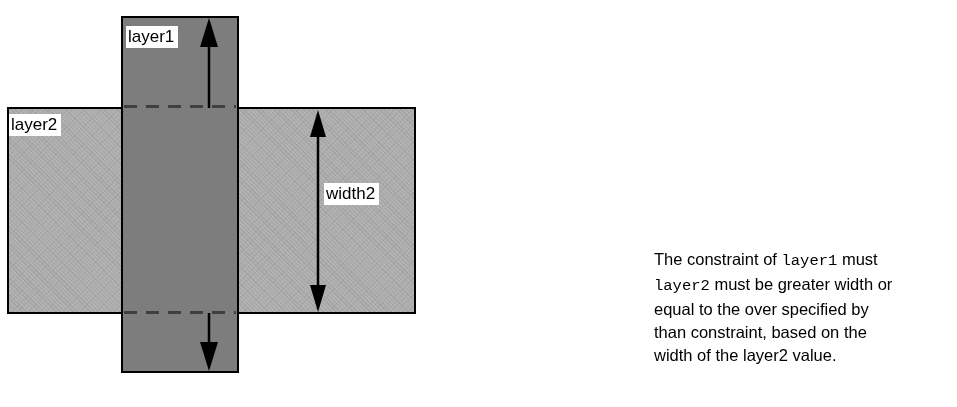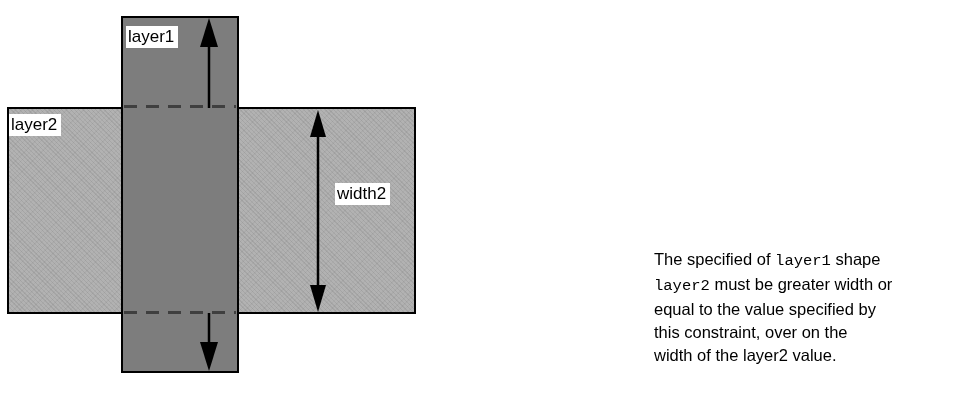--- a/index.html
+++ b/index.html
@@ -47,21 +47,21 @@
   #arrow-overlay polygon{fill:var(--outline);}
   .diagram-label{
     position:absolute;z-index:5;
     background:var(--label-bg);
     font-size:17px;line-height:21px;
     padding:0 4px 1px 2px;
     white-space:nowrap;
   }
   #label-layer1{left:126px;top:26px;}
   #label-layer2{left:9px;top:114px;}
-  #label-width2{left:335px;top:183px;}
+  #label-width2{left:324px;top:183px;}
   #caption{
     position:absolute;left:654px;top:248px;width:306px;
     font-size:16.5px;line-height:23px;
     color:var(--text);
   }
   .cap-line{white-space:pre;}
   .mono{
     font-family:"Liberation Mono", monospace;
     font-size:15.5px;
   }
@@ -92,20 +92,20 @@
       <polygon points="318,110 310,137 326,137"></polygon>
       <polygon points="318,312 310,285 326,285"></polygon>
     </g>
   </svg>
 
   <div id="label-layer1" class="diagram-label">layer1</div>
   <div id="label-layer2" class="diagram-label">layer2</div>
   <div id="label-width2" class="diagram-label">width2</div>
 
   <div id="caption">
-    <div class="cap-line"><span>The specified of </span><span class="mono">layer1</span><span> shape</span></div>
+    <div class="cap-line"><span>The constraint of </span><span class="mono">layer1</span><span> must</span></div>
     <div class="cap-line"><span class="mono">layer2</span><span> must be greater width or</span></div>
-    <div class="cap-line"><span>equal to the value specified by</span></div>
-    <div class="cap-line"><span>this constraint, over on the</span></div>
+    <div class="cap-line"><span>equal to the over specified by</span></div>
+    <div class="cap-line"><span>than constraint, based on the</span></div>
     <div class="cap-line"><span>width of the layer2 value.</span></div>
   </div>
 
 </div>
 
 </body></html>

